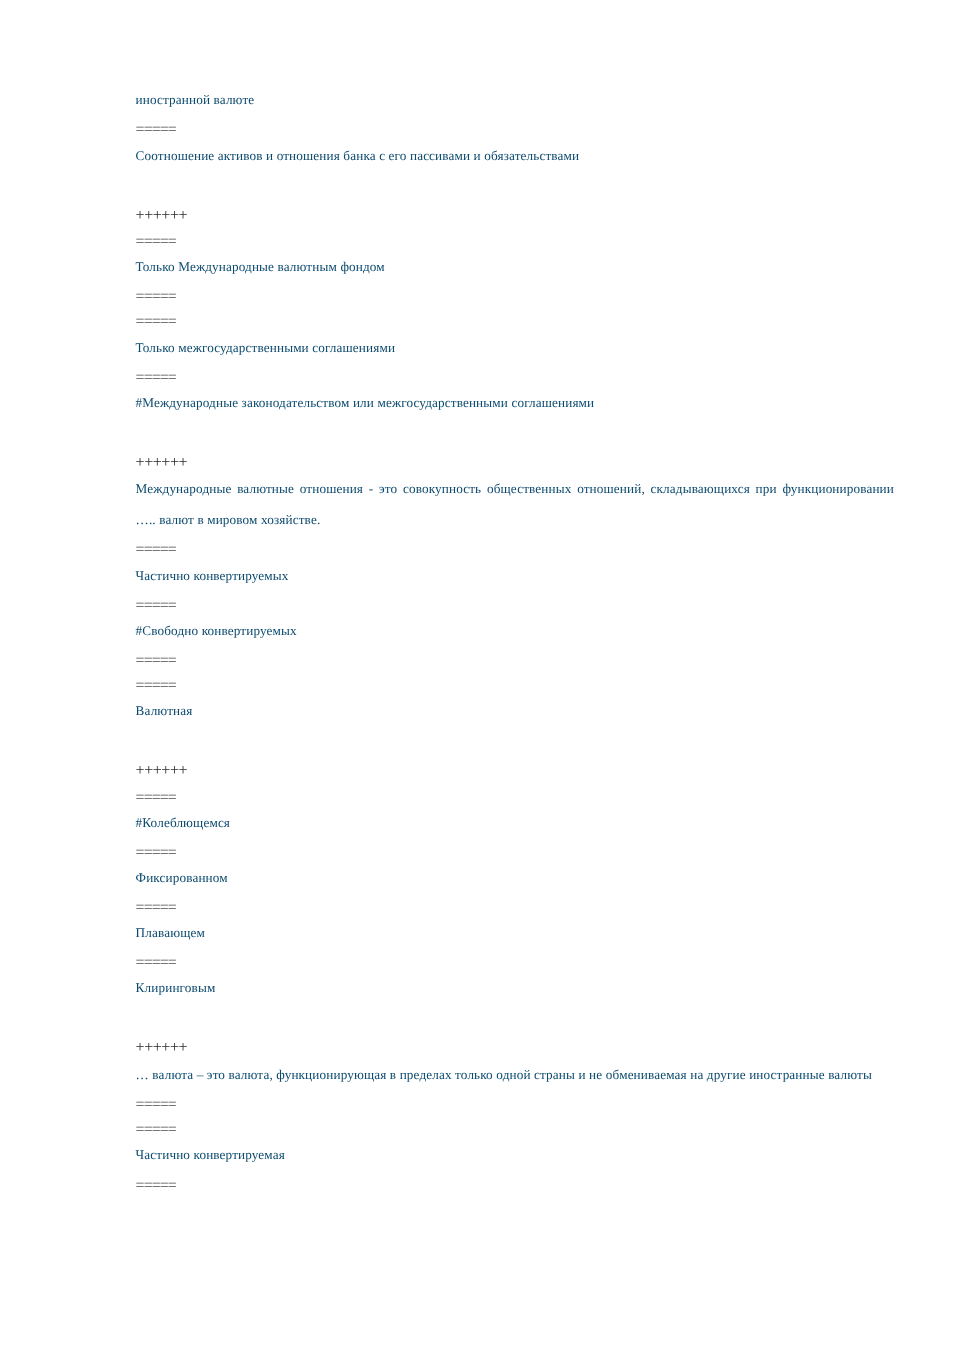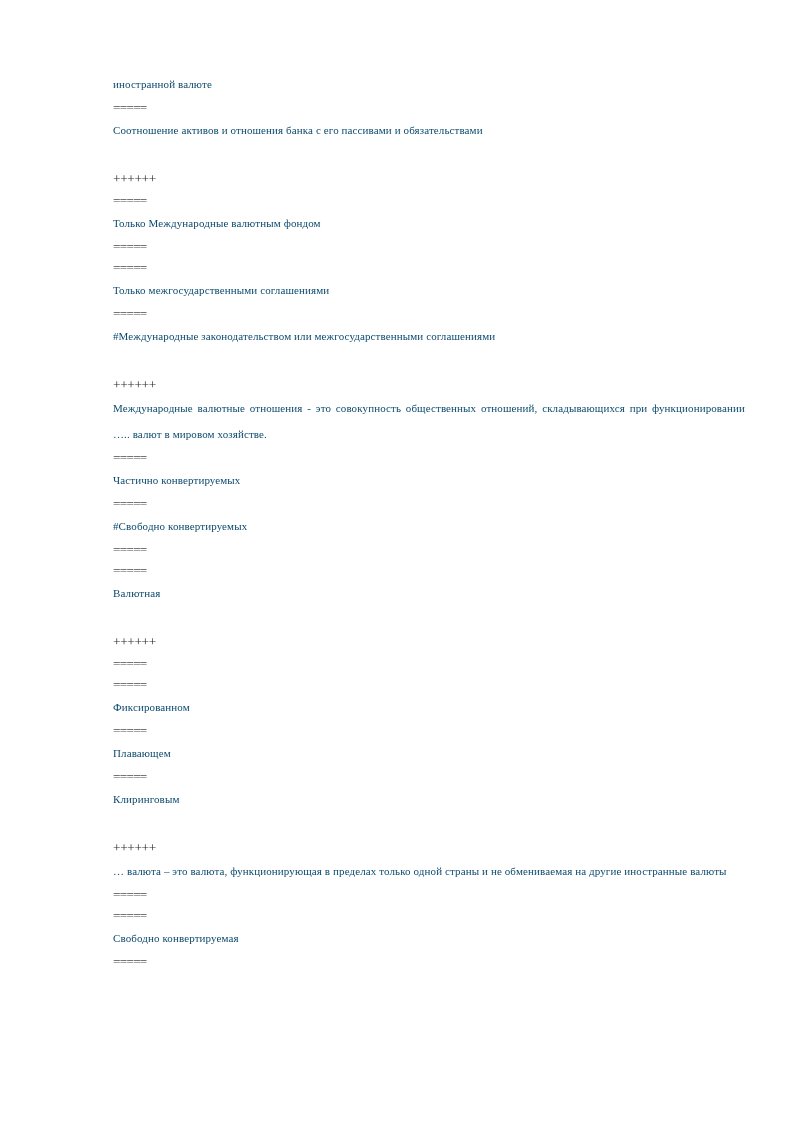--- a/index.html
+++ b/index.html
@@ -91,30 +91,31 @@
         <div class="sep-eq">=====</div>
         <div class="line">#Свободно конвертируемых</div>
         <div class="sep-eq">=====</div>
         <div class="sep-eq">=====</div>
         <div class="line">Валютная</div>
       </div>
       <div class="block">
         <div class="blank"></div>
         <div class="sep-plus">++++++</div>
         <div class="sep-eq">=====</div>
+        <div class="line">#Колеблющемся</div>
         <div class="sep-eq">=====</div>
         <div class="line">Фиксированном</div>
         <div class="sep-eq">=====</div>
         <div class="line">Плавающем</div>
         <div class="sep-eq">=====</div>
         <div class="line">Клиринговым</div>
       </div>
       <div class="block">
         <div class="blank"></div>
         <div class="sep-plus">++++++</div>
         <div class="line justify">… валюта – это валюта, функционирующая в пределах только одной страны и не обмениваемая на другие иностранные валюты</div>
         <div class="sep-eq">=====</div>
         <div class="sep-eq">=====</div>
-        <div class="line">Свободно конвертируемая</div>
+        <div class="line">Частично конвертируемая</div>
         <div class="sep-eq">=====</div>
       </div>
     </div>
 </div>
 
 </body></html>

